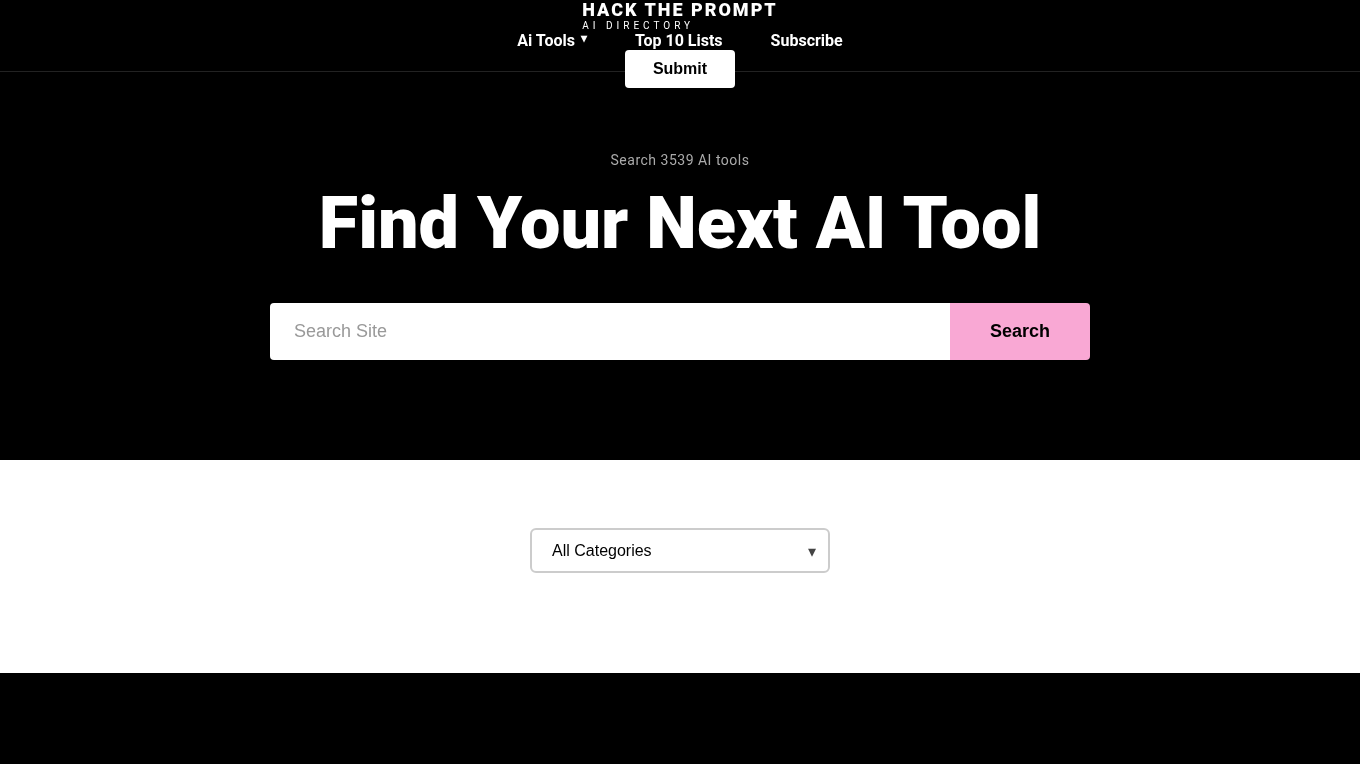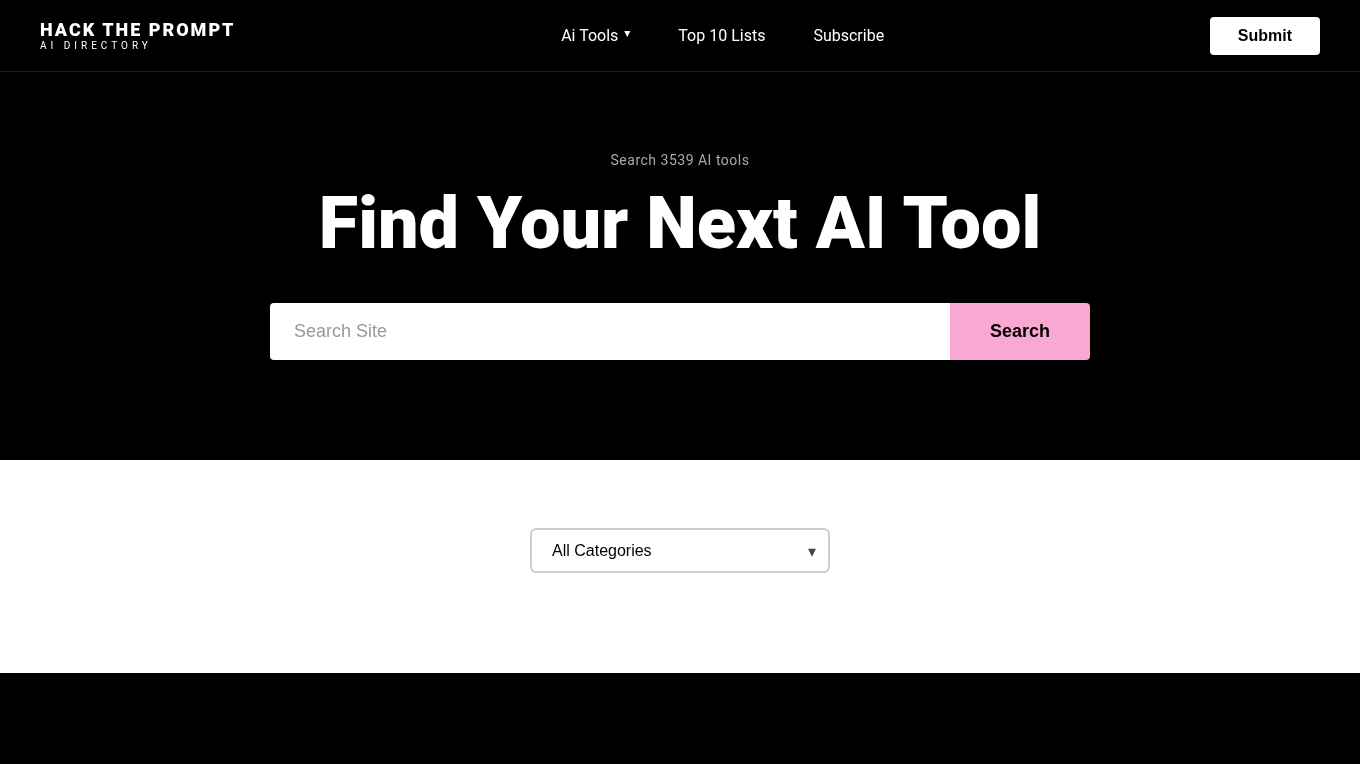--- a/index.html
+++ b/index.html
@@ -19,20 +19,21 @@
 
     
     header {
       display: flex;
       align-items: center;
       justify-content: space-between;
       padding: 0 40px;
       height: 72px;
       background: #000;
       border-bottom: 1px solid #222;
+      flex-direction: column;
     }
 
     .logo-area {
       display: flex;
       flex-direction: column;
     }
 
     .logo-title {
       font-size: 18px;
       font-weight: 900;
@@ -54,21 +55,21 @@
       align-items: center;
       gap: 48px;
     }
 
     .nav-item {
       display: flex;
       align-items: flex-start;
       gap: 6px;
       color: #fff;
       font-size: 16px;
-      font-weight: 400;
+      font-weight: 700;
       cursor: pointer;
       text-decoration: none;
     }
 
     .chevron-icon {
       font-size: 12px;
       color: #fff;
     }
 
     .submit-btn {

